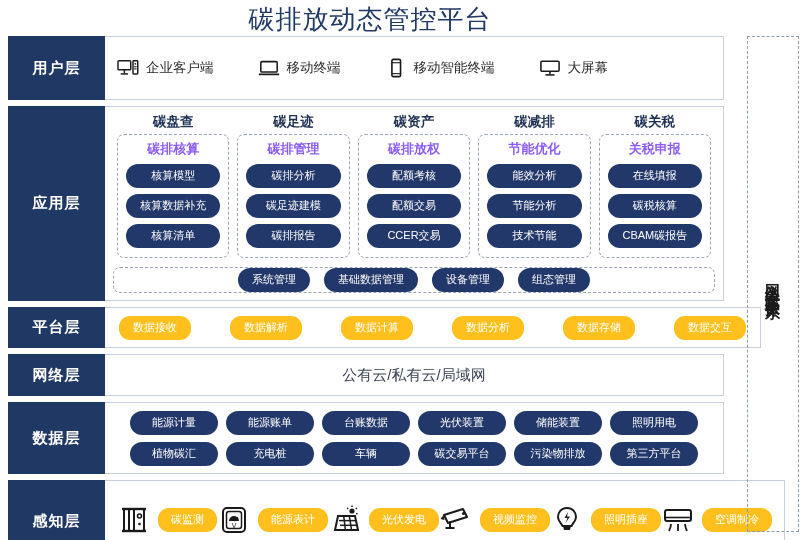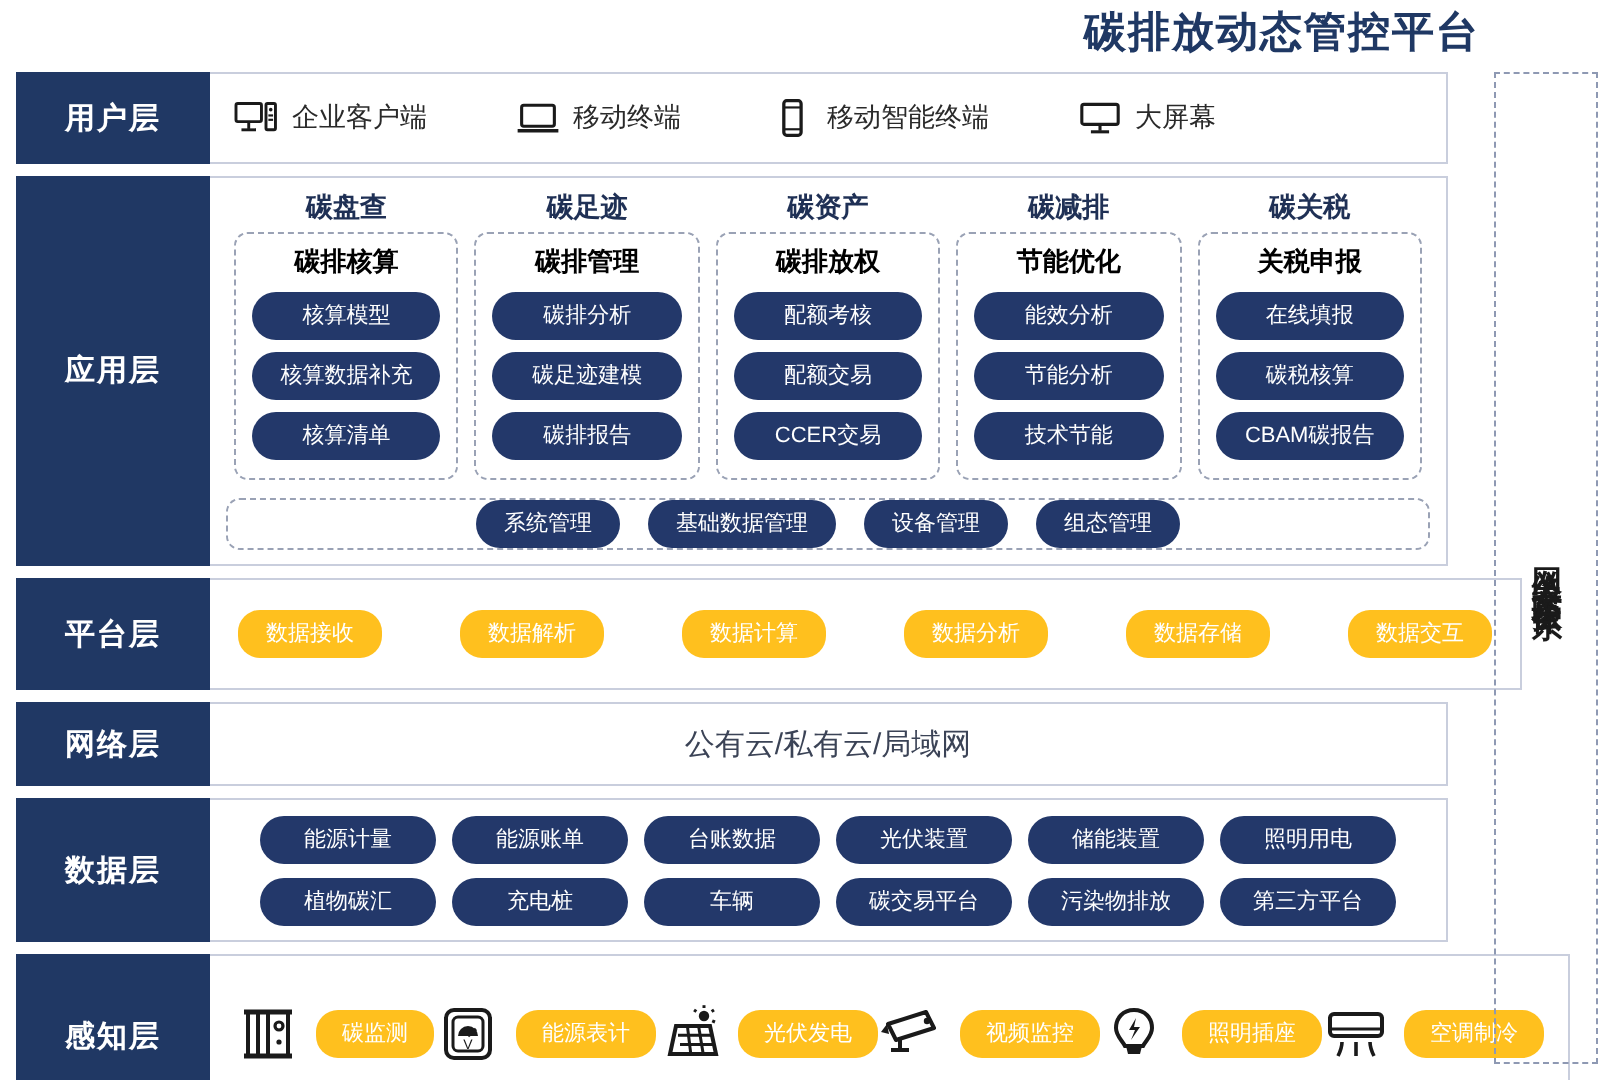--- a/index.html
+++ b/index.html
@@ -8,22 +8,22 @@
     font-family:"Liberation Sans","DejaVu Sans",sans-serif;
     background:#ffffff;
     color:#1f2d50;
     overflow:hidden;
   }
   .page{ position:relative; width:810px; height:540px; }
 
   
   .title{
     position:absolute; left:0; top:2px; width:740px;
-    text-align:right;
-    font-size:21px; font-weight:bold;
+    text-align:center;
+    font-size:26px; font-weight:normal;
     color:#1f3864;
     letter-spacing:1px;
   }
 
   
   .stack{
     position:absolute; left:8px; top:36px; width:716px;
   }
   .row{
     display:flex; align-items:stretch;
@@ -40,21 +40,21 @@
   }
   .row-body{
     flex:1 1 auto;
     border:1px solid #c9cedd;
     border-left:none;
     background:#fff;
     display:flex; align-items:center;
   }
 
   
-  .row-user{ height:46px; }
+  .row-user{ height:64px; }
   .user-items{
     display:flex; align-items:center;
     width:100%;
     padding:0 2px;
     justify-content:flex-start;
     gap:22px;
   }
   .user-item{
     display:flex; align-items:center; gap:7px;
     font-size:13.5px; color:#2a2a2a;
@@ -80,21 +80,21 @@
     font-size:13.5px; font-weight:bold; color:#1f3055;
     margin-bottom:3px;
   }
   .group-box{
     border:1px dashed #9aa2b5;
     border-radius:7px;
     padding:5px 8px 9px 8px;
   }
   .group-sub{
     text-align:center;
-    font-size:13px; font-weight:bold; color:#000000;
+    font-size:13px; font-weight:bold; color:#8b5cf6;
     margin-bottom:6px;
   }
   .pill{
     display:block;
     background:#23386a;
     color:#ffffff;
     font-size:11px;
     text-align:center;
     border-radius:13px;
     padding:4px 2px 5px 2px;
@@ -115,21 +115,21 @@
   .pill-wide{
     background:#23386a;
     color:#fff;
     font-size:11px;
     border-radius:13px;
     padding:4px 14px 5px 14px;
     white-space:nowrap;
   }
 
   
-  .row-plat{ height:56px; }
+  .row-plat{ height:41px; }
   .plat-items{
     display:flex; align-items:center; justify-content:space-around;
     width:100%; padding:0 14px;gap:39px;
   }
   .pill-y{
     background:#ffc01e;
     color:#ffffff;
     font-size:11px;
     border-radius:11px;
     padding:4px 14px 5px 14px;

